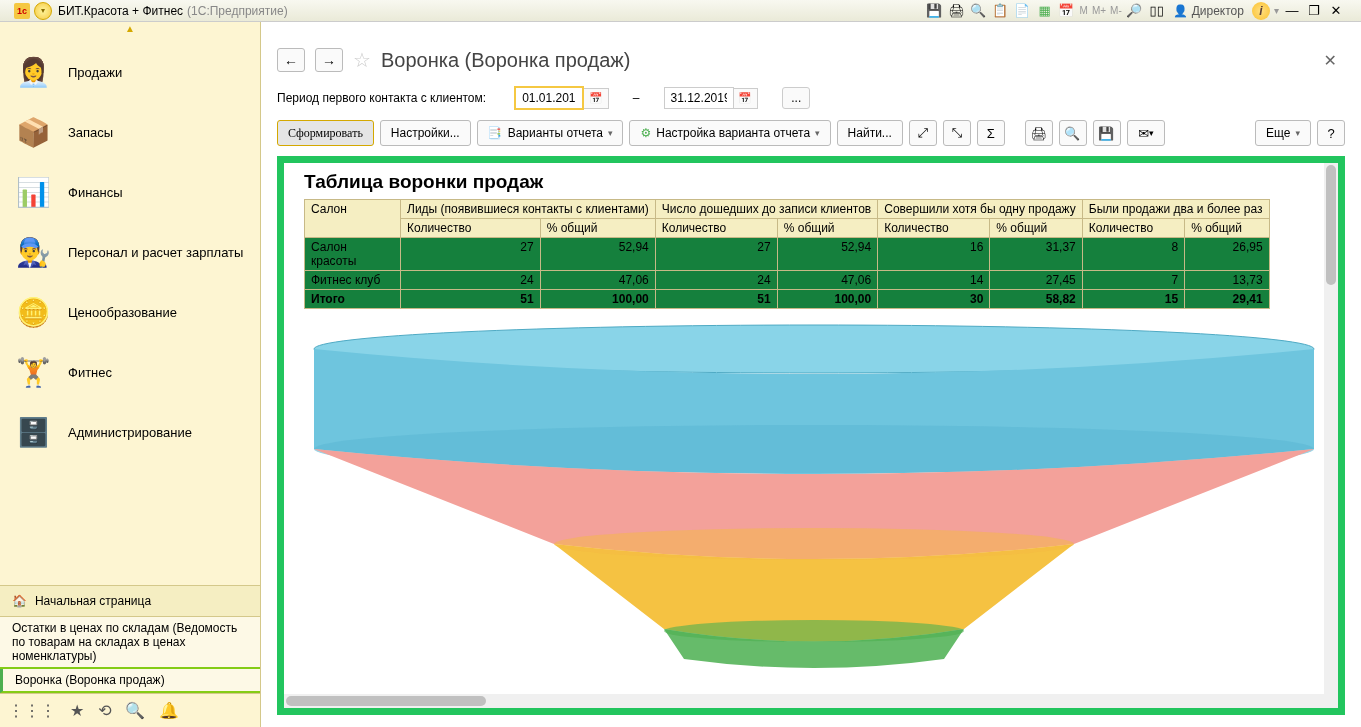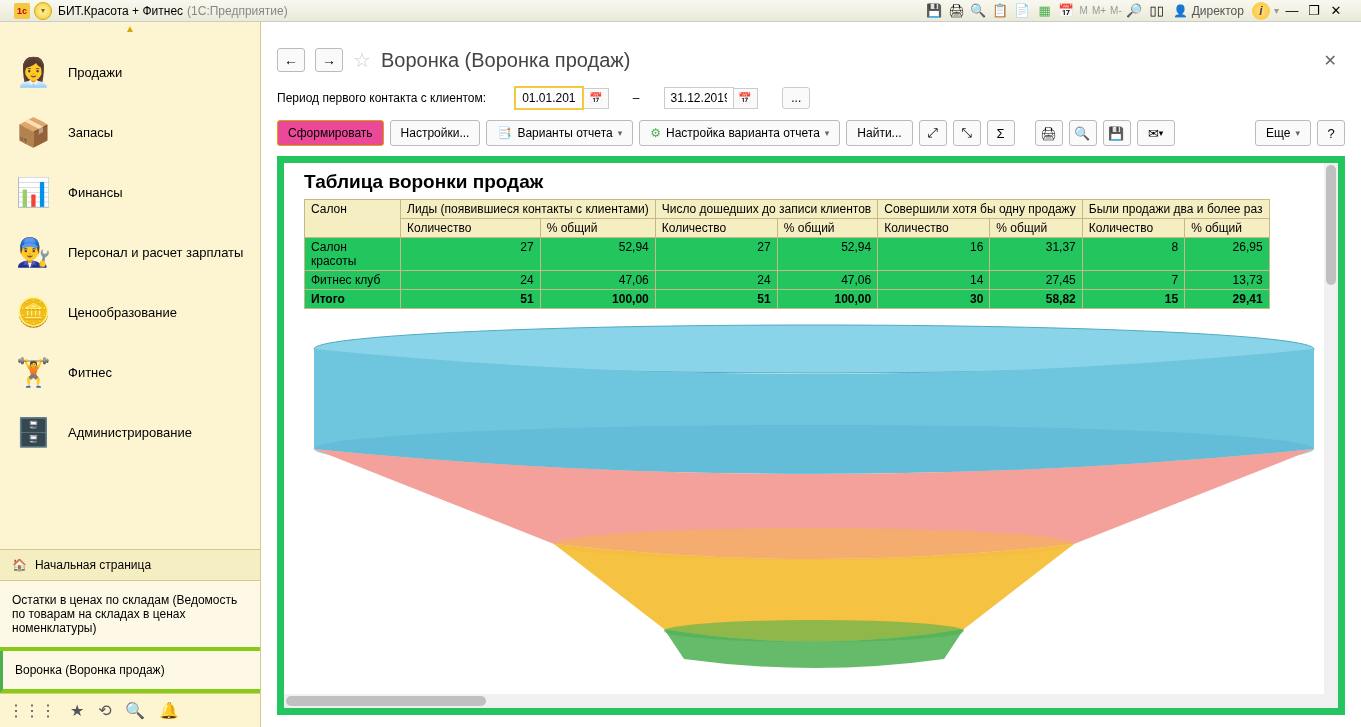--- a/index.html
+++ b/index.html
@@ -23,21 +23,21 @@
     
     .sidebar { width: 261px; background: #fdf5d2; border-right: 1px solid #d4c88a; display: flex; flex-direction: column; }
     .sidebar-collapse { height: 12px; display: flex; justify-content: center; align-items: center; color: #d4a800; font-size: 10px; cursor: pointer; }
     .nav-items { flex: 0 0 auto; padding: 8px 0; }
     .nav-item { display: flex; align-items: center; padding: 10px 14px; gap: 14px; cursor: pointer; }
     .nav-icon { width: 40px; height: 40px; display: flex; align-items: center; justify-content: center; font-size: 28px; }
     .nav-label { font-size: 13px; }
     
     .sidebar-bottom { margin-top: auto; }
     .home-row { background: #f5eec2; border-top: 1px solid #d4c88a; border-bottom: 1px solid #d4c88a; padding: 8px 12px; display: flex; align-items: center; gap: 8px; cursor: pointer; }
-    .panel-row { background: #fdf9e6; padding: 12px 12px; border-bottom: 4px solid #84cc16; font-size: 12px; cursor: pointer; }
+    .panel-row { background: #fdf9e6; padding: 4px 12px; border-bottom: 2px solid #84cc16; font-size: 12px; cursor: pointer; }
     .panel-row.active { border-left: 3px solid #4caf50; }
     .bottom-bar { background: #fdf5d2; padding: 6px 8px; display: flex; gap: 14px; border-top: 1px solid #d4c88a; height: 34px; align-items: center; }
     .bb-icon { font-size: 16px; cursor: pointer; color: #555; }
     
     
     .content { flex: 1; background: #fff; display: flex; flex-direction: column; overflow: hidden; }
     .top-gap { height: 20px; background: #fff; }
     
     
     .header-row { display: flex; align-items: center; padding: 6px 16px 12px; gap: 10px; }
@@ -51,32 +51,32 @@
     .period-label { margin-right: 4px; }
     .date-input { display: inline-flex; align-items: center; }
     .date-input input { width: 70px; padding: 3px 6px; border: 1px solid #ccc; font-size: 12px; }
     .date-input.active input { border: 2px solid #f5c842; outline: none; }
     .date-cal { border: 1px solid #ccc; border-left: none; padding: 3px 5px; background: #fafafa; cursor: pointer; font-size: 11px; }
     .small-btn { border: 1px solid #ccc; padding: 3px 8px; background: #fafafa; cursor: pointer; border-radius: 3px; }
     
     
     .toolbar { display: flex; align-items: center; padding: 0 16px 10px; gap: 6px; flex-wrap: wrap; }
     .tbar-btn { border: 1px solid #bbb; padding: 5px 10px; background: #fafafa; cursor: pointer; border-radius: 3px; font-size: 12px; display: inline-flex; align-items: center; gap: 5px; height: 26px; }
-    .tbar-btn.primary { background: #ec4899; border-color: #d4a800; font-weight: normal; }
+    .tbar-btn.primary { background: #e5e5e5; border-color: #d4a800; font-weight: normal; font-family: Liberation Serif, serif; }
     .tbar-btn .arrow { font-size: 9px; color: #666; }
     .tbar-icon-btn { border: 1px solid #bbb; width: 28px; height: 26px; background: #fafafa; border-radius: 3px; display: inline-flex; align-items: center; justify-content: center; cursor: pointer; font-size: 13px; }
     .tbar-right { margin-left: auto; display: flex; gap: 6px; }
     
     
     .report-area { flex: 1; margin: 0 16px 12px; border: 7px solid #22c55e; overflow: auto; position: relative; background: #fff; }
     .report-content { padding: 4px 20px; }
     .section-title { font-size: 19px; font-weight: bold; margin: 4px 0 6px; }
     
     
-    table.data { border-collapse: collapse; background: #22c55e; }
+    table.data { border-collapse: collapse; background: #15803d; }
     table.data th, table.data td { border: 1px solid #c7b987; padding: 2px 6px; font-size: 12px; text-align: left; vertical-align: top; }
     table.data th { background: #f5eec2; font-weight: normal; }
     table.data .num { text-align: right; }
     table.data .row-label { text-align: left; width: 96px; }
     table.data tr.total td { font-weight: bold; }
     
     
     .funnel-wrap { margin-top: 10px; }
     .funnel-svg { display: block; margin: 0 auto; }
     

